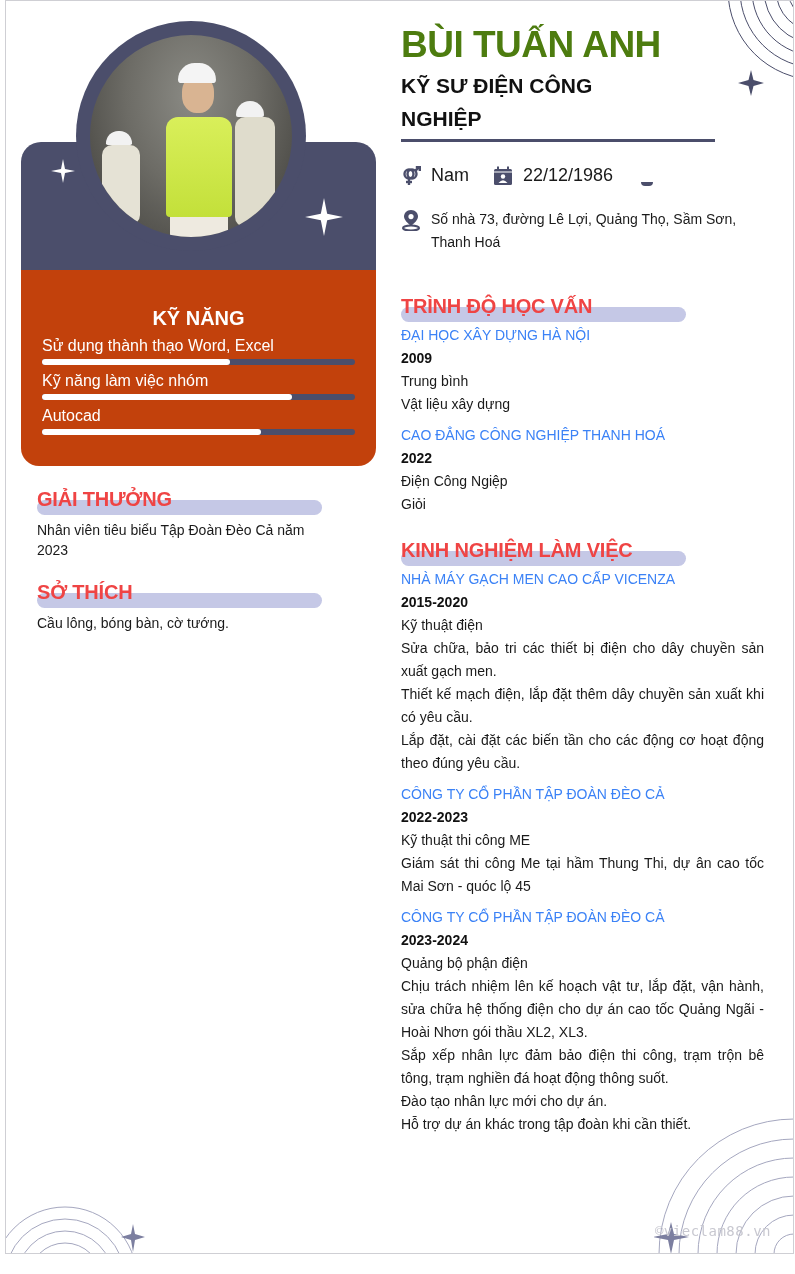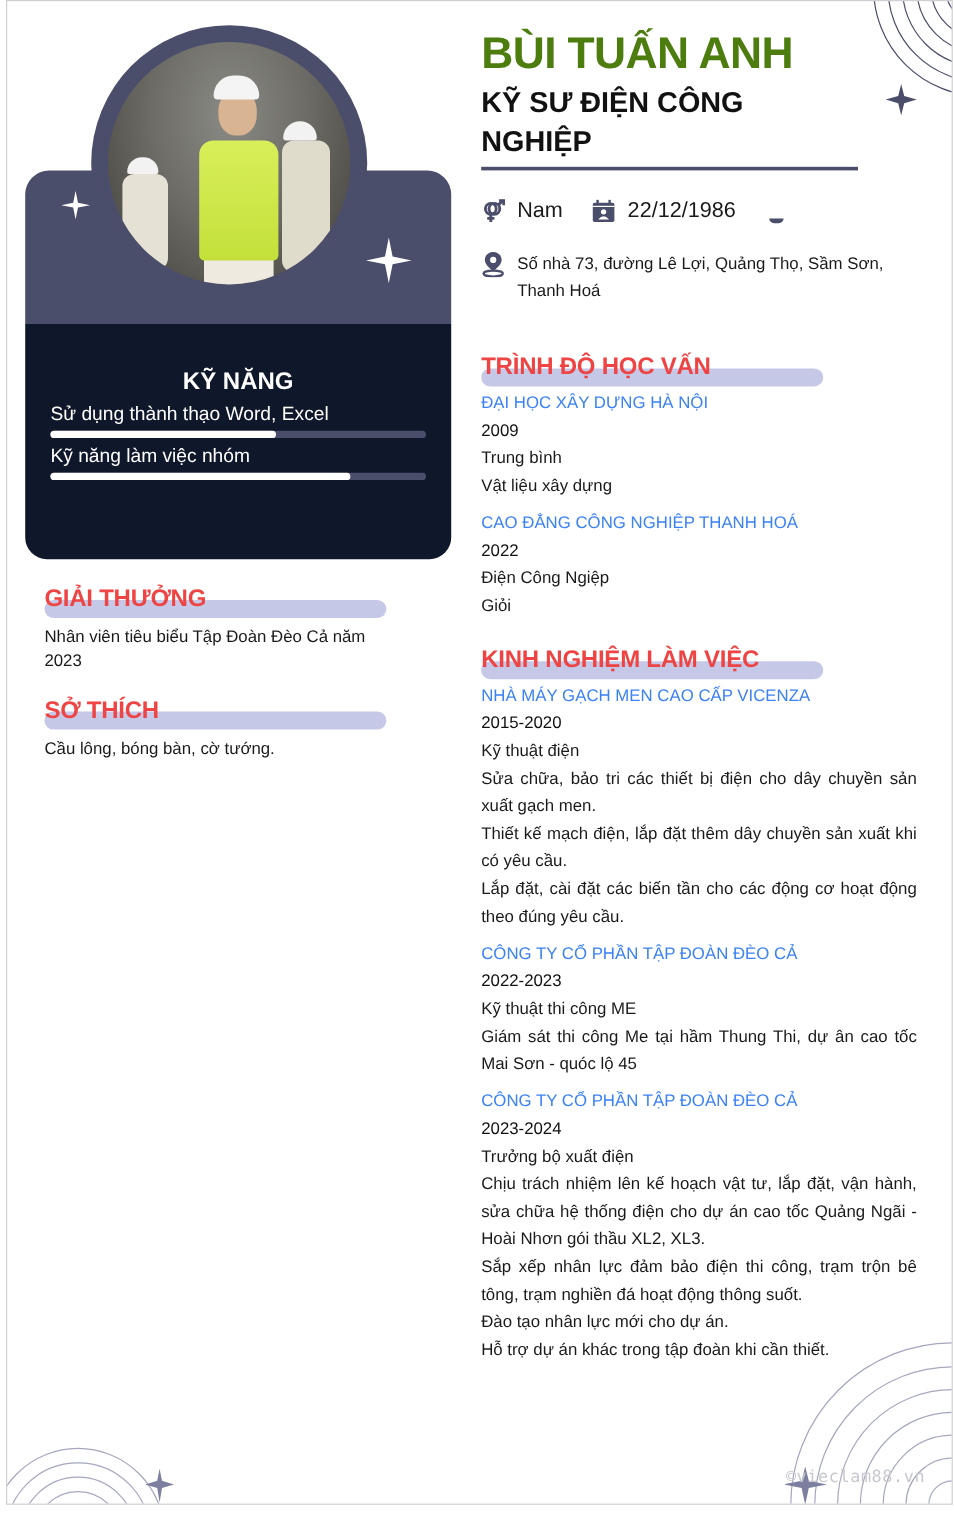--- a/index.html
+++ b/index.html
@@ -51,21 +51,21 @@
   .photo-bg-worker1 { position: absolute; left: 12px; top: 110px; width: 38px; height: 80px; background: #e5e2d5; border-radius: 10px; }
   .photo-bg-worker2 { position: absolute; left: 145px; top: 82px; width: 40px; height: 110px; background: #dfdccc; border-radius: 10px; }
   .photo-bg-helmet1 { position: absolute; left: 16px; top: 96px; width: 26px; height: 14px; background: #f2f2f2; border-radius: 14px 14px 2px 2px; }
   .photo-bg-helmet2 { position: absolute; left: 146px; top: 66px; width: 28px; height: 16px; background: #f2f2f2; border-radius: 14px 14px 2px 2px; }
   .sparkle { position: absolute; }
   .sparkle-a { left: 30px; top: 138px; width: 24px; height: 24px; }
   .sparkle-b { left: 284px; top: 177px; width: 38px; height: 38px; }
 
   .skills-card {
     position: absolute; left: 15px; top: 269px; width: 355px; height: 196px;
-    background: #0f172a; border-radius: 0 0 18px 18px; padding: 0 21px;
+    background: #c2410c; border-radius: 0 0 18px 18px; padding: 0 21px;
   }
   .skills-title {
     margin-top: 37px; text-align: center; color: #fff; font-weight: bold; font-size: 20px;
   }
   .skill { margin-top: 8px; }
   .skill-name { color: #fff; font-size: 16px; line-height: 16px; }
   .skill-bar { margin-top: 5px; height: 6px; border-radius: 3px; background: #4b4e6b; position: relative; }
   .skill-fill { position: absolute; left: 0; top: 0; height: 6px; border-radius: 3px; background: #fff; }
 
   .sec-heading {
@@ -79,38 +79,38 @@
   .sec-heading .txt { position: relative; z-index: 1; }
 
   .left-lower { position: absolute; left: 31px; top: 486px; width: 290px; }
   .left-lower .sec-heading .hl { width: 285px; }
   .left-text { font-size: 14px; margin-top: 9px; line-height: 20px; color: #1a1a1a; }
   .hobby-heading { margin-top: 20px; }
 
   
   .right { position: absolute; left: 395px; top: 22px; width: 363px; }
   .name { font-weight: bold; font-size: 37px; line-height: 44px; color: #4d7c0f; letter-spacing: -0.5px; }
-  .jobtitle { font-weight: bold; font-size: 24px; line-height: 33px; color: #111; margin-top: 2px; width: 250px; }
+  .jobtitle { font-weight: bold; font-size: 21px; line-height: 33px; color: #111; margin-top: 2px; width: 250px; }
   .title-rule { margin-top: 4px; width: 314px; height: 3px; background: #4b4e6b; }
 
   .info-row { display: flex; align-items: center; margin-top: 23px; font-size: 18px; }
   .info-item { display: flex; align-items: center; margin-right: 24px; }
   .info-item .ic { width: 20px; height: 20px; margin-right: 10px; display: inline-flex; }
   .info-caret { width: 12px; height: 4px; background: #4b4e6b; border-radius: 0 0 6px 6px; margin-left: 4px; margin-top: 16px; }
   .addr-row { display: flex; margin-top: 22px; font-size: 14px; line-height: 23px; }
   .addr-row .ic { width: 20px; height: 22px; margin-right: 10px; flex: 0 0 20px; margin-top: 1px; }
 
   .right .sec-heading .hl { width: 285px; }
   .edu-heading { margin-top: 40px; }
   .exp-heading { margin-top: 22px; }
 
   .entry { margin-top: 6px; }
   .entry + .entry { margin-top: 8px; }
   .entry-org { font-weight: normal; font-size: 14px; line-height: 23px; color: #3b82f6; }
-  .entry-time { font-weight: normal; font-size: 14px; line-height: 23px; color: #111; }
+  .entry-time { font-weight: bold; font-size: 14px; line-height: 23px; color: #111; }
   .entry-line { font-size: 14px; line-height: 23px; color: #1a1a1a; text-align: justify; }
 
   .watermark {
     position: absolute; right: 22px; bottom: 14px; font-family: "DejaVu Sans Mono", monospace;
     font-size: 14px; color: #c8c8d0; letter-spacing: 0.5px; margin-left: 20px;
   }
 </style>
 </head>
 <body>
 
@@ -177,20 +177,26 @@
     <div class="skill">
       <div class="skill-name">Sử dụng thành thạo Word, Excel</div>
       <div class="skill-bar">
           <div class="skill-fill" style="width: 60%;"></div>
         </div>
     </div>
     <div class="skill">
       <div class="skill-name">Kỹ năng làm việc nhóm</div>
       <div class="skill-bar">
           <div class="skill-fill" style="width: 80%;"></div>
+        </div>
+    </div>
+    <div class="skill">
+      <div class="skill-name">Autocad</div>
+      <div class="skill-bar">
+          <div class="skill-fill" style="width: 70%;"></div>
         </div>
     </div>
   </div>
 
   <div class="left-lower">
     <div class="sec-heading">
       <span class="hl"></span>
       <span class="txt">GIẢI THƯỞNG</span>
     </div>
     <div class="left-text">Nhân viên tiêu biểu Tập Đoàn Đèo Cả năm 2023</div>
@@ -275,21 +281,21 @@
     </div>
     <div class="entry">
       <div class="entry-org">CÔNG TY CỔ PHẦN TẬP ĐOÀN ĐÈO CẢ</div>
       <div class="entry-time">2022-2023</div>
       <div class="entry-line">Kỹ thuật thi công ME</div>
       <div class="entry-line">Giám sát thi công Me tại hầm Thung Thi, dự ân cao tốc Mai Sơn - quóc lộ 45</div>
     </div>
     <div class="entry">
       <div class="entry-org">CÔNG TY CỔ PHẦN TẬP ĐOÀN ĐÈO CẢ</div>
       <div class="entry-time">2023-2024</div>
-      <div class="entry-line">Trưởng bộ xuất điện</div>
+      <div class="entry-line">Quảng bộ phận điện</div>
       <div class="entry-line">Chịu trách nhiệm lên kế hoạch vật tư, lắp đặt, vận hành, sửa chữa hệ thống điện cho dự án cao tốc Quảng Ngãi - Hoài Nhơn gói thầu XL2, XL3.</div>
       <div class="entry-line">Sắp xếp nhân lực đảm bảo điện thi công, trạm trộn bê tông, trạm nghiền đá hoạt động thông suốt.</div>
       <div class="entry-line">Đào tạo nhân lực mới cho dự án.</div>
       <div class="entry-line">Hỗ trợ dự án khác trong tập đoàn khi cần thiết.</div>
     </div>
   </div>
 
   <div class="watermark">©vieclam88.vn</div>
 </div>
 

